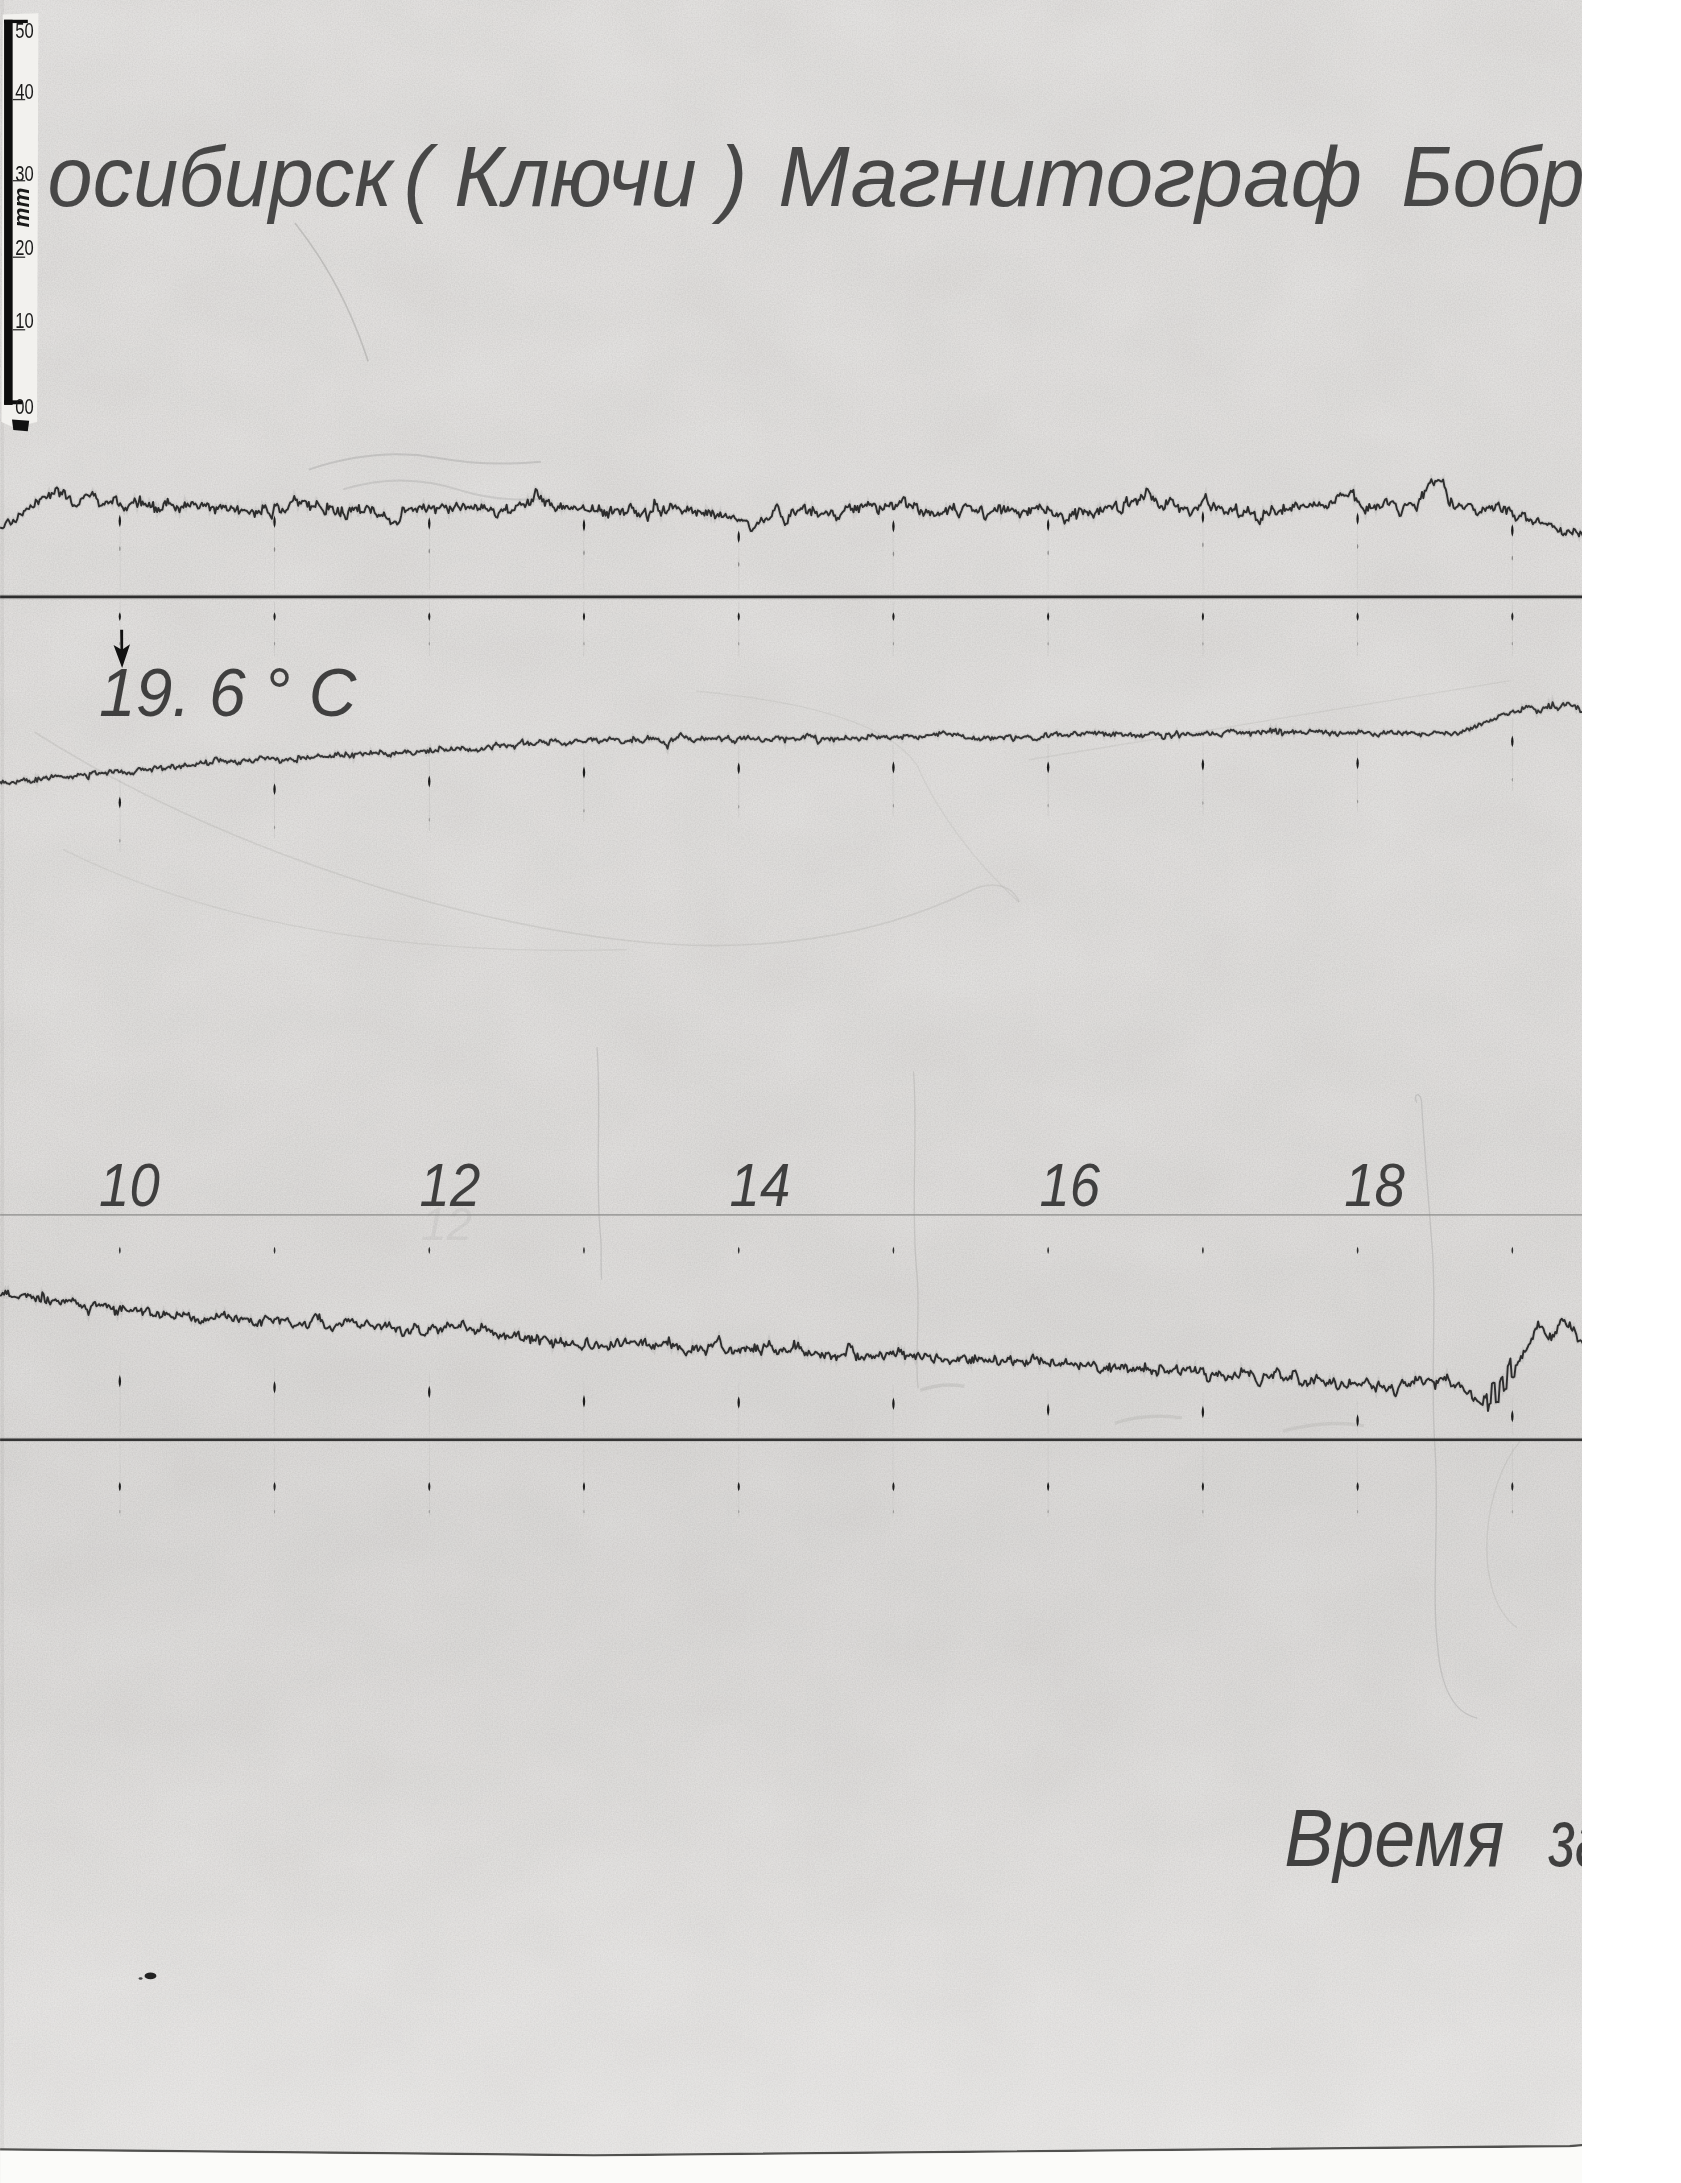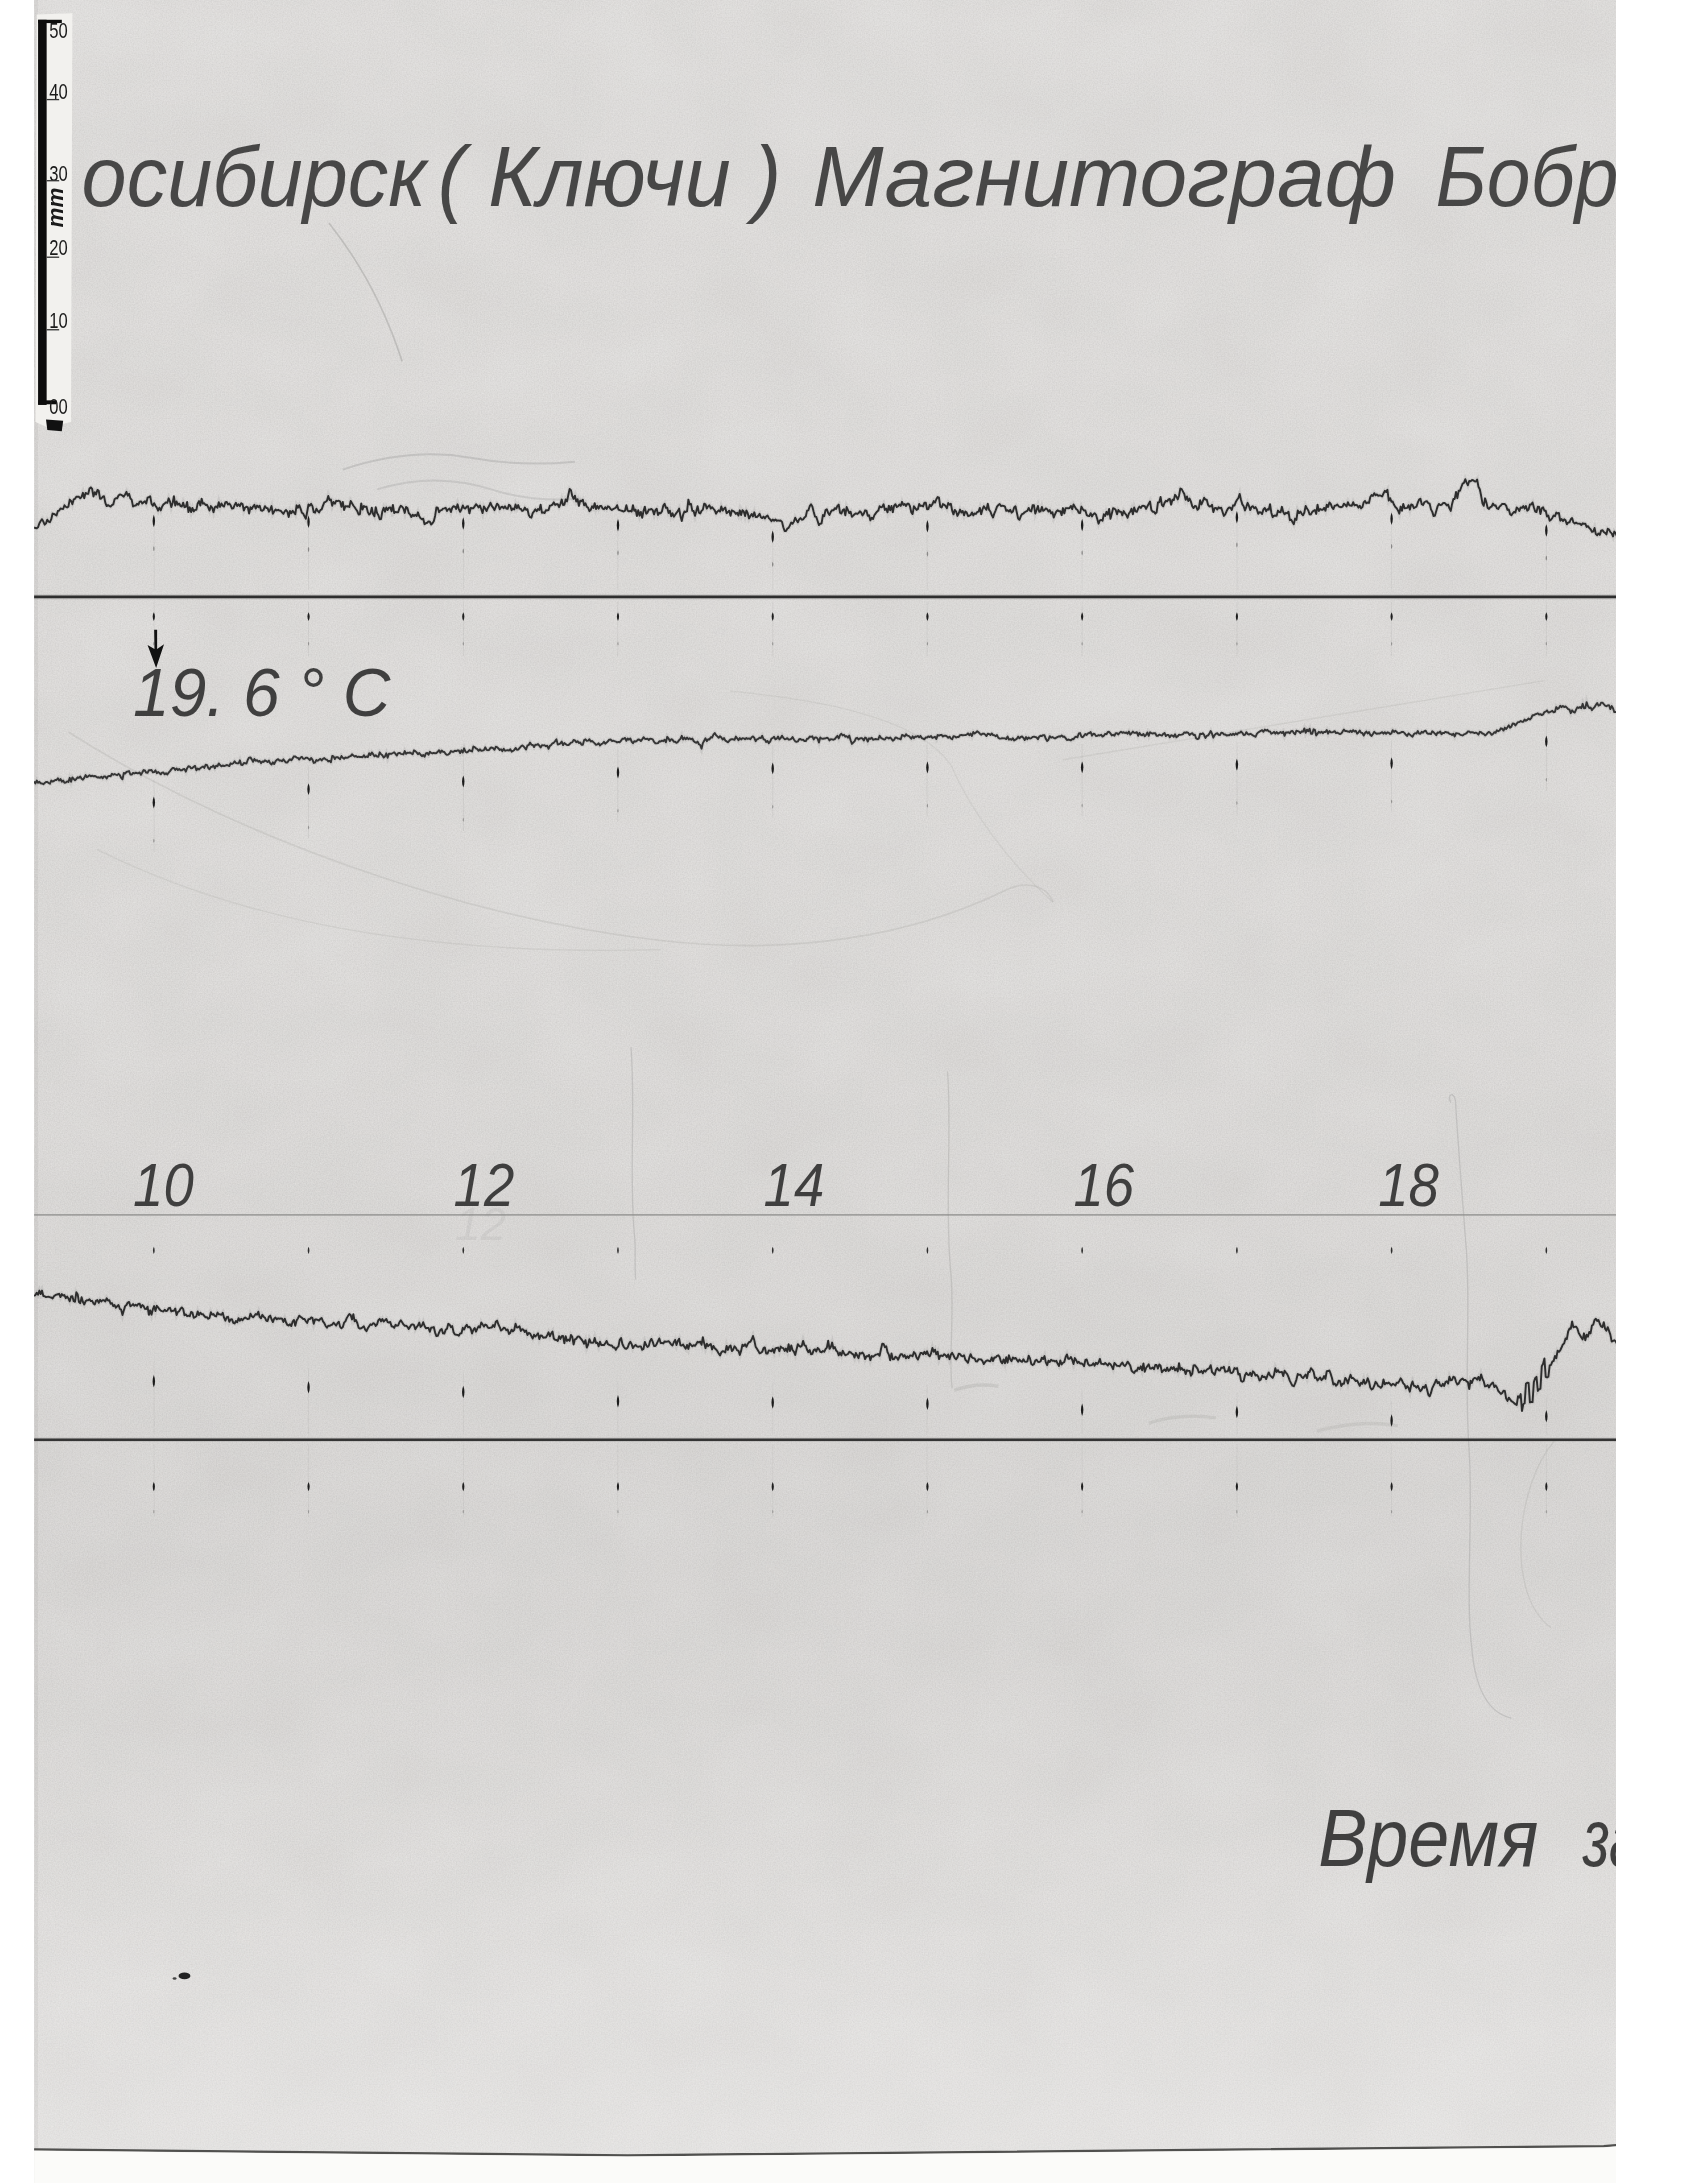--- a/index.html
+++ b/index.html
@@ -1,14 +1,14 @@
 <!DOCTYPE html>
 <html style="font-size:10.6px"><head><meta charset="utf-8"><title>magnetogram</title><style>
 html,body{margin:0;padding:0;background:#ffffff;}
-.page{position:relative;width:1582px;height:2183px;overflow:hidden;font-family:"Liberation Sans",sans-serif;padding-left:34px;}
+.page{position:relative;width:1582px;height:2183px;overflow:hidden;font-family:"Liberation Sans",sans-serif;}
 </style></head><body>
 <div class="page">
 <svg width="1682" height="2183" viewBox="0 0 2550 3310">
 <defs>
 <filter id="grain" x="0" y="0" width="100%" height="100%">
           <feTurbulence type="fractalNoise" baseFrequency="0.5" numOctaves="2" seed="17" stitchTiles="stitch"></feTurbulence>
           <feColorMatrix type="matrix" values="0 0 0 0 0  0 0 0 0 0  0 0 0 0 0  0.22 0 0 0 0"></feColorMatrix>
         </filter>
 <filter id="mottle" x="0" y="0" width="100%" height="100%">
           <feTurbulence type="fractalNoise" baseFrequency="0.006 0.008" numOctaves="3" seed="5" stitchTiles="stitch"></feTurbulence>

